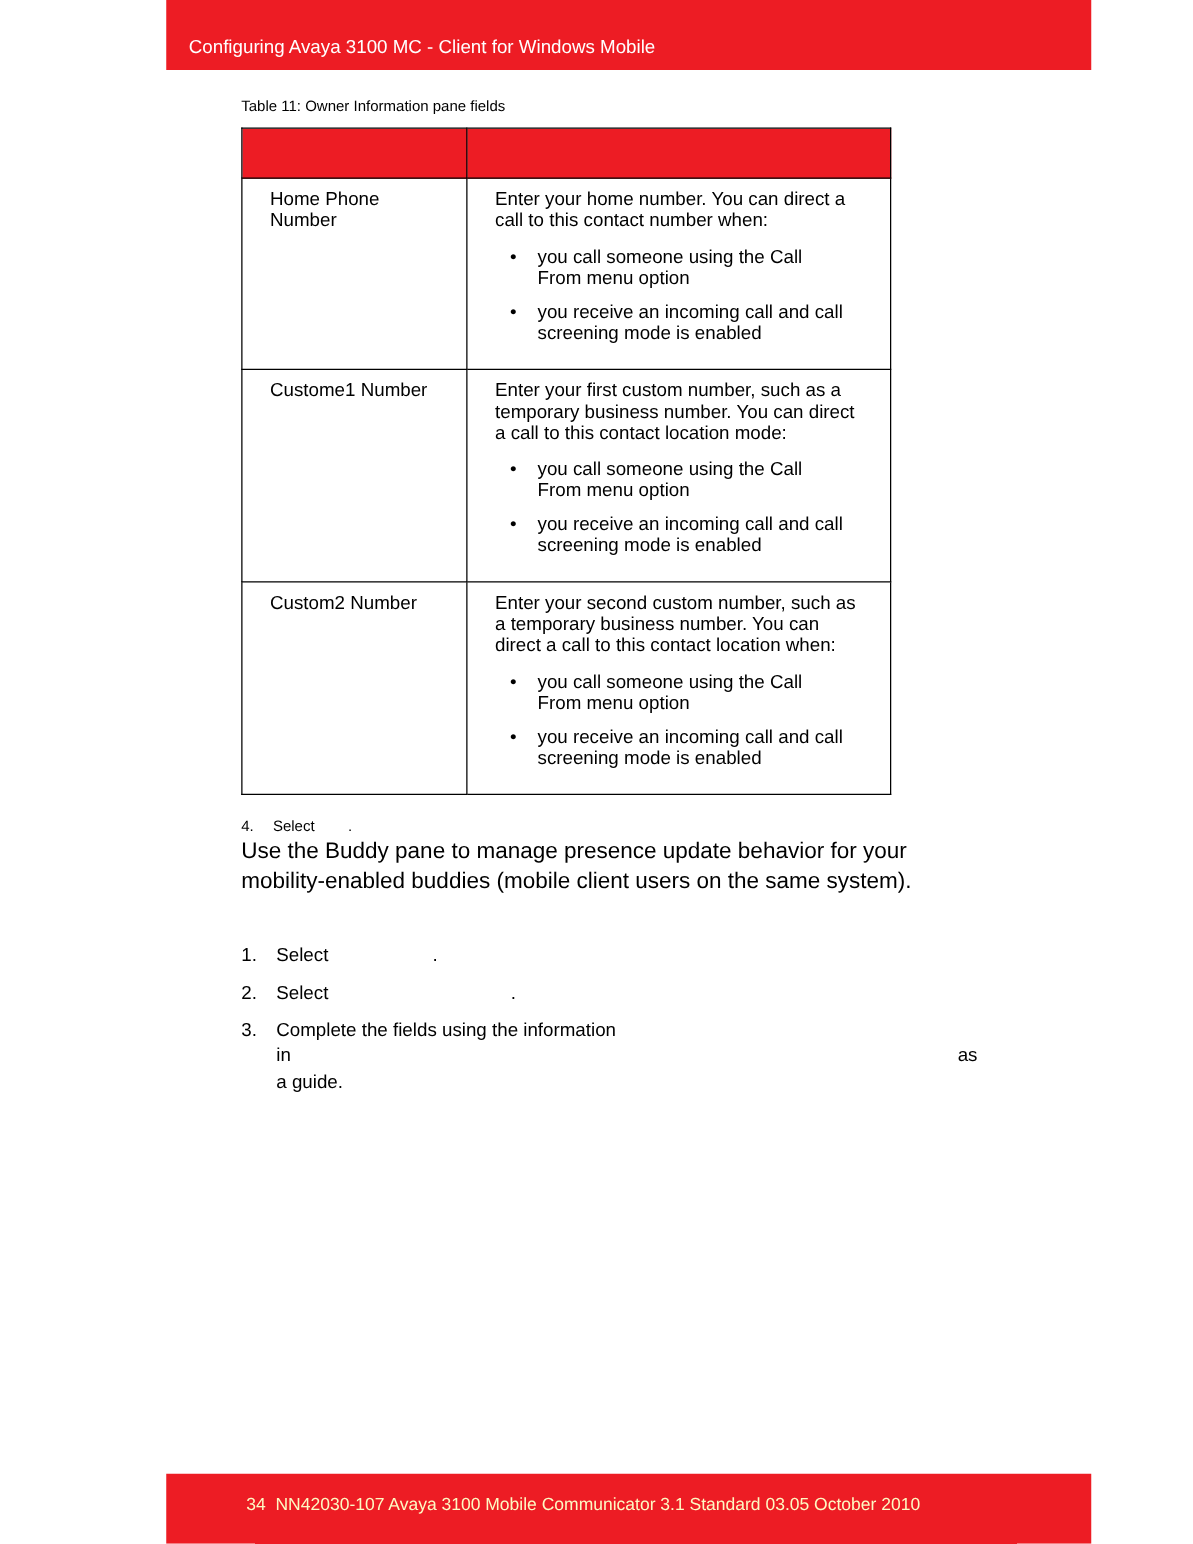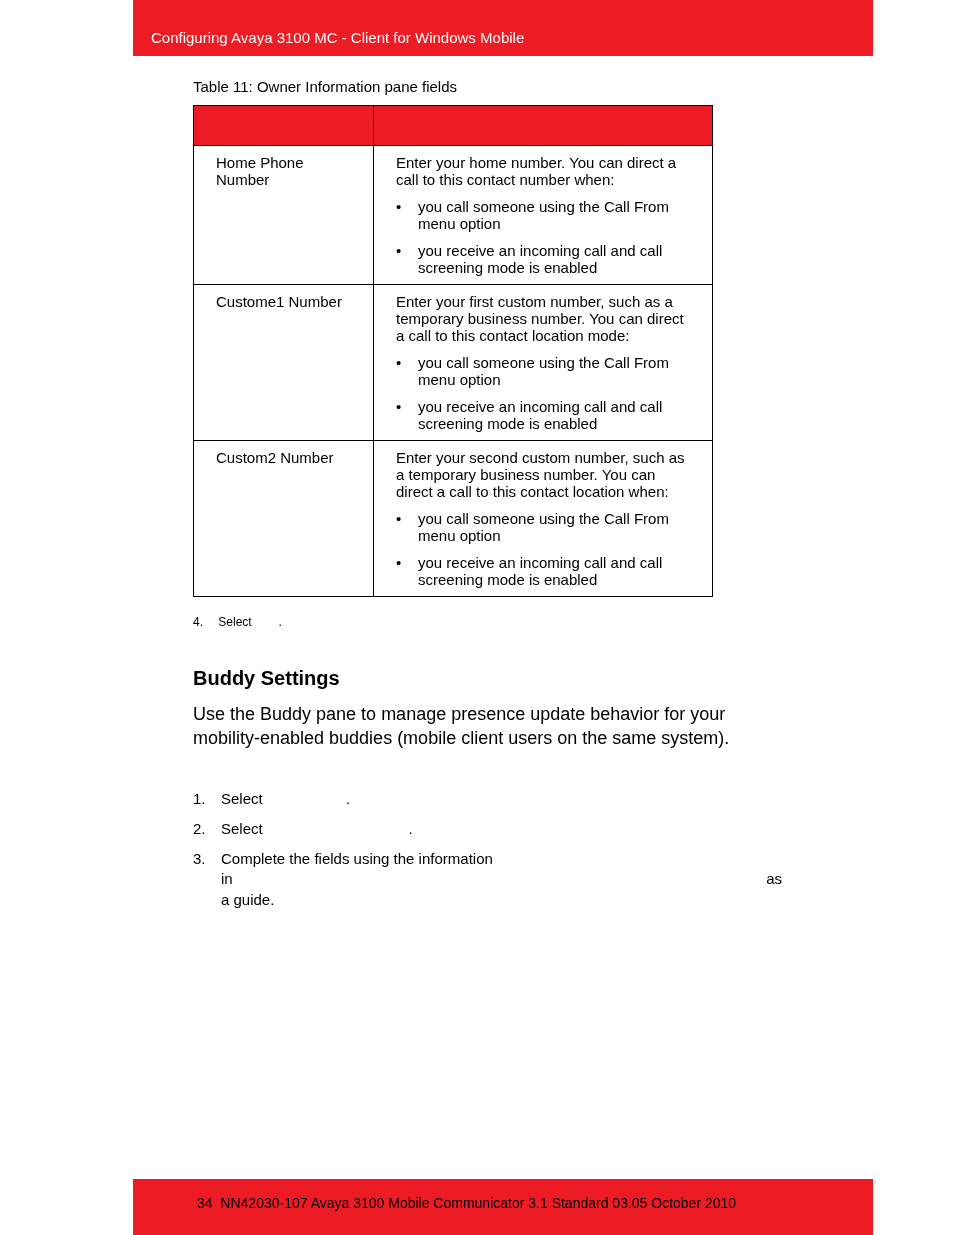--- a/index.html
+++ b/index.html
@@ -26,21 +26,21 @@
     color: #fff;
     font-size: 15px;
   }
   .content {
     position: absolute;
     top: 78px;
     left: 112px;
     right: 112px;
   }
   .table-caption {
-    font-size: 15px;
+    font-size: 12px;
     margin-bottom: 10px;
   }
   table.info {
     border-collapse: collapse;
     width: 520px;
     font-size: 15px;
   }
   table.info th, table.info td {
     border: 1.5px solid #000;
     vertical-align: top;
@@ -50,21 +50,21 @@
   table.info thead th {
     background: #ed1c24;
     height: 40px;
   }
   table.info td.field-col { width: 180px; }
   .cell-p { margin-bottom: 10px; }
   .cell-p:last-child { margin-bottom: 0; }
   ul.bullets {
     list-style: none;
     padding: 0;
-    margin: 0;
+    margin: 12px;
   }
   ul.bullets li {
     position: relative;
     padding-left: 22px;
     margin-bottom: 10px;
   }
   ul.bullets li:last-child { margin-bottom: 0; }
   ul.bullets li::before {
     content: "•";
     position: absolute;
@@ -109,21 +109,21 @@
   .footer-bar {
     position: absolute;
     bottom: 0; left: 52px; right: 0;
     height: 56px;
     background: #ed1c24;
   }
   .footer-text {
     position: absolute;
     left: 64px;
     top: 16px;
-    color: #000000;
+    color: #fef9c3;
     font-size: 14px;
   }
 </style>
 </head>
 <body>
 
 <div class="page">
 
   <div class="header-bar">
     <div class="header-text">Configuring Avaya 3100 MC - Client for Windows Mobile</div>
@@ -172,21 +172,20 @@
           </td>
         </tr>
       </tbody>
     </table>
 
     <div class="num-step">
       <span class="num">4.</span>
       <span>Select</span>&nbsp;&nbsp;&nbsp;&nbsp;&nbsp;&nbsp;&nbsp;&nbsp;<span>.</span>
     </div>
 
-    <h2 class="section">Buddy Settings</h2>
     <p class="body">Use the Buddy pane to manage presence update behavior for your mobility-enabled buddies (mobile client users on the same system).</p>
 
     <ol class="steps">
       <li>
         <span class="n">1.</span>
         <span>Select</span>&nbsp;&nbsp;&nbsp;&nbsp;&nbsp;&nbsp;&nbsp;&nbsp;&nbsp;&nbsp;&nbsp;&nbsp;&nbsp;&nbsp;&nbsp;&nbsp;&nbsp;&nbsp;&nbsp;&nbsp;<span>.</span>
       </li>
       <li>
         <span class="n">2.</span>
         <span>Select</span>&nbsp;&nbsp;&nbsp;&nbsp;&nbsp;&nbsp;&nbsp;&nbsp;&nbsp;&nbsp;&nbsp;&nbsp;&nbsp;&nbsp;&nbsp;&nbsp;&nbsp;&nbsp;&nbsp;&nbsp;&nbsp;&nbsp;&nbsp;&nbsp;&nbsp;&nbsp;&nbsp;&nbsp;&nbsp;&nbsp;&nbsp;&nbsp;&nbsp;&nbsp;&nbsp;<span>.</span>

